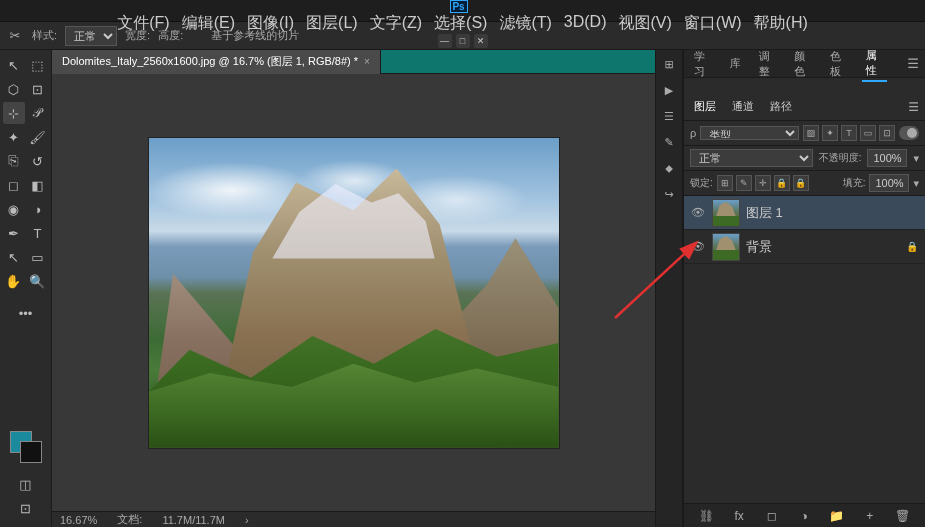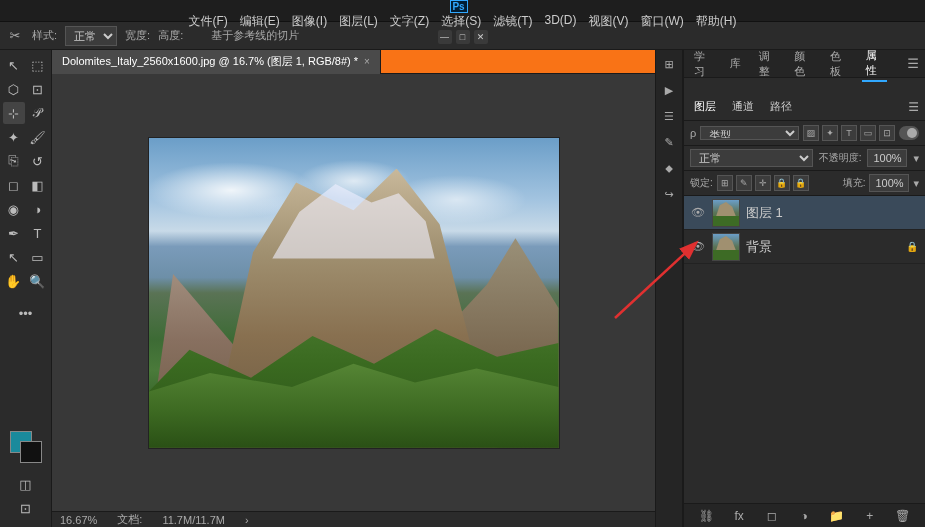--- a/index.html
+++ b/index.html
@@ -28,21 +28,21 @@
     #titlebar .ps-logo {
       width: 18px; height: 18px;
       background: #001e36;
       border: 1px solid #31a8ff;
       display: flex; align-items: center; justify-content: center;
       color: #31a8ff; font-size: 10px; font-weight: bold;
       margin-right: 8px;
     }
     #titlebar .menu-items {
       display: flex; gap: 12px; flex: 1;
-      font-size: 12px; color: #ccc;
+      font-size: 16px; color: #ccc;
     }
     #titlebar .menu-items span { cursor: pointer; }
     #titlebar .win-controls {
       display: flex; gap: 4px;
     }
     #titlebar .win-btn {
       width: 14px; height: 14px;
       border-radius: 2px;
       display: flex; align-items: center; justify-content: center;
       font-size: 9px; color: #ccc; cursor: pointer;
@@ -153,21 +153,21 @@
       flex: 1;
       background: #383838;
       display: flex;
       flex-direction: column;
       overflow: hidden;
       position: relative;
     }
 
     
     #tabbar {
-      background: #f97316;
+      background: #0f766e;
       height: 24px;
       display: flex;
       align-items: center;
       border-bottom: 1px solid #1a1a1a;
     }
     .tab {
       height: 24px;
       padding: 0 10px;
       background: #3c3c3c;
       border-right: 1px solid #1a1a1a;

